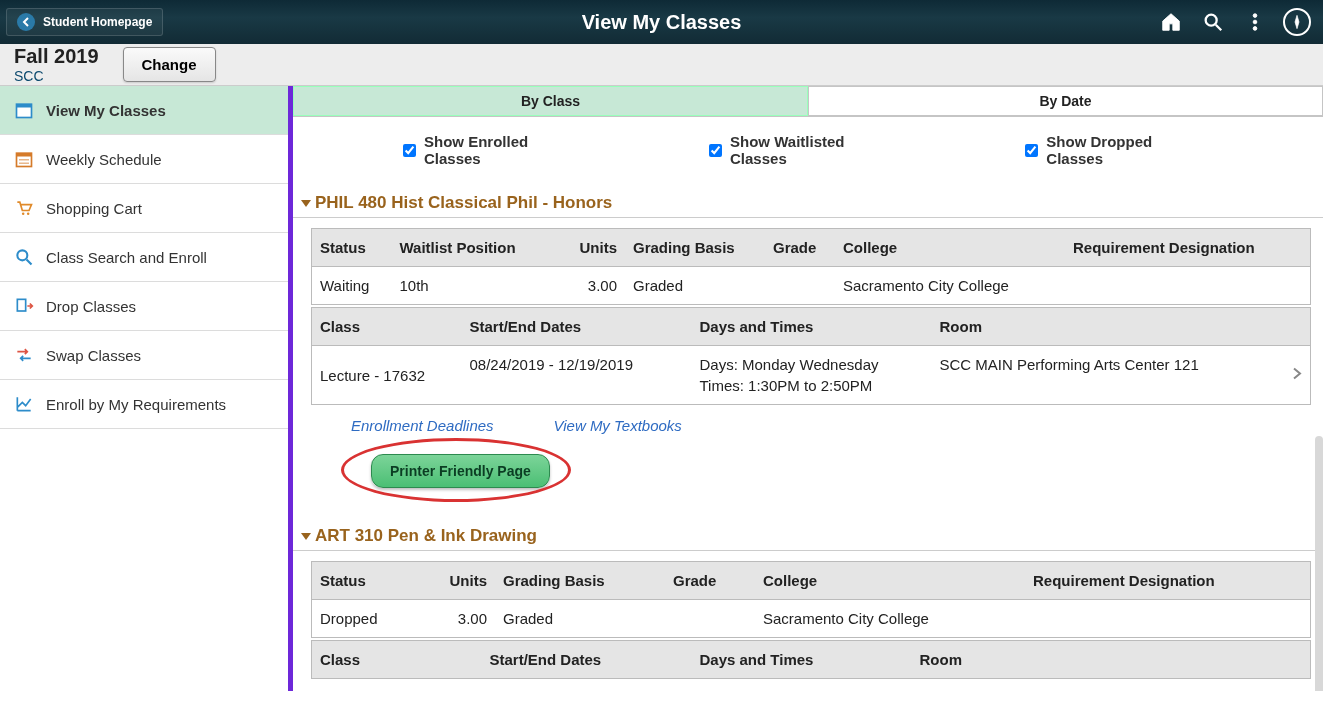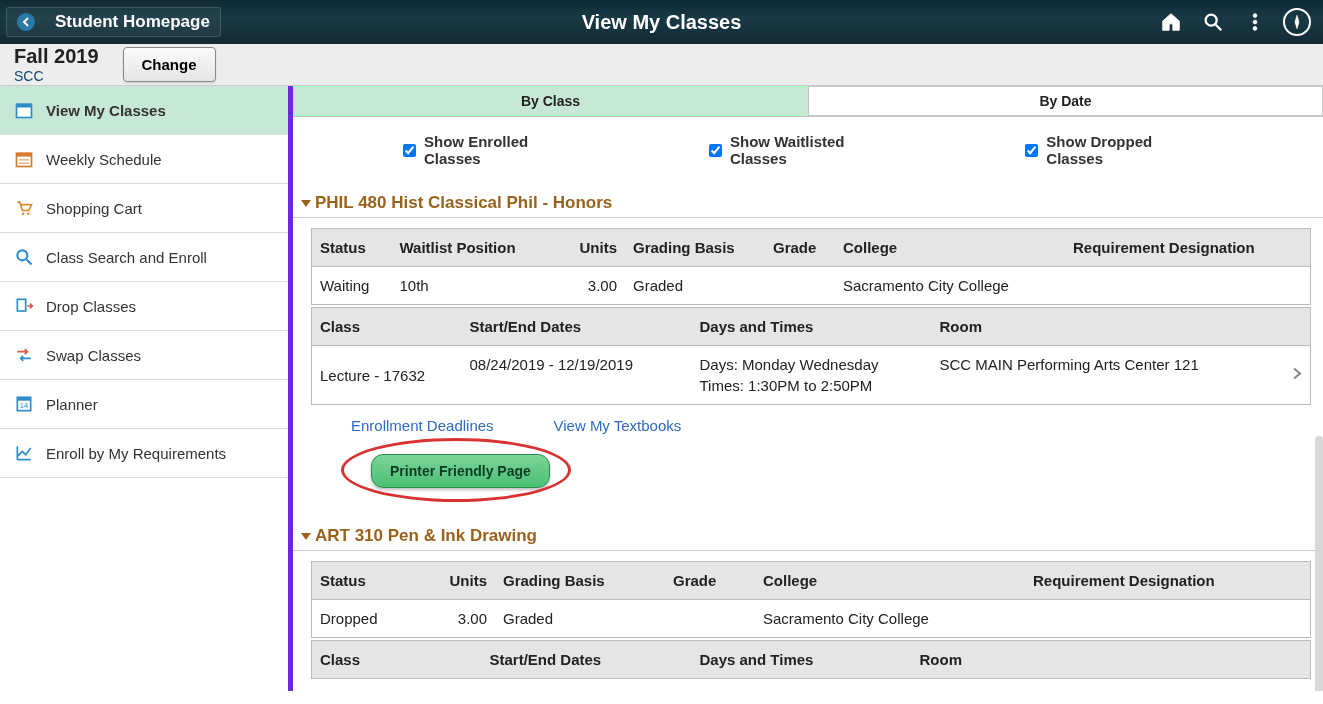--- a/index.html
+++ b/index.html
@@ -1,19 +1,19 @@
 <!DOCTYPE html>
 <html><head>
 <meta charset="utf-8">
 <style>
   * { box-sizing: border-box; margin: 0; padding: 0; }
   body { font-family: Arial, Helvetica, sans-serif; font-size: 14px; color: #222; background: #fff; width: 1323px; }
   
   .topbar { background: linear-gradient(#0e2a36,#193945 40%,#122b35); height: 44px; display: flex; align-items: center; color: #fff; position: relative; }
-  .back-btn { display: flex; align-items: center; gap: 20px; padding: 4px 10px; margin-left: 6px; background: rgba(255,255,255,0.05); border: 1px solid rgba(255,255,255,0.15); border-radius: 3px; cursor: pointer; font-weight: bold; font-size: 17px; }
+  .back-btn { display: flex; align-items: center; gap: 8px; padding: 4px 10px; margin-left: 6px; background: rgba(255,255,255,0.05); border: 1px solid rgba(255,255,255,0.15); border-radius: 3px; cursor: pointer; font-weight: bold; font-size: 12px; }
   .back-chevron { width: 18px; height: 18px; border-radius: 50%; background: #2a7aa8; display: flex; align-items: center; justify-content: center; font-size: 12px; }
   .title { position: absolute; left: 50%; transform: translateX(-50%); font-weight: bold; font-size: 20px; }
   .top-icons { position: absolute; right: 12px; display: flex; gap: 14px; align-items: center; }
   .top-icons .ic { width: 28px; height: 28px; display: flex; align-items: center; justify-content: center; cursor: pointer; }
   .top-icons svg { stroke: #fff; fill: #fff; }
   
   .termbar { background: #ededed; height: 42px; display: flex; align-items: center; padding: 0 14px; border-bottom: 1px solid #ccc; }
   .term-info { font-size: 14px; }
   .term-name { font-weight: bold; font-size: 20px; color: #222; }
   .term-sub { font-size: 14px; color: #0c4a6e; }
@@ -33,21 +33,21 @@
   
   .filters { display: flex; gap: 120px; padding: 16px 110px 16px 110px; align-items: center; }
   .filters label { display: flex; align-items: center; gap: 8px; font-weight: bold; font-size: 15px; color: #333; }
   
   .course-header { display: flex; align-items: center; gap: 4px; color: #99631d; font-weight: bold; font-size: 17px; padding: 10px 0 4px 8px; border-bottom: 1px solid #ccc; }
   .tri { width: 0; height: 0; border-left: 5px solid transparent; border-right: 5px solid transparent; border-top: 7px solid #99631d; }
   .course-body { padding: 10px 12px 10px 18px; }
   table.grid { width: 100%; border-collapse: collapse; border: 1px solid #bbb; margin-bottom: 2px; }
   table.grid th { background: #e5e5e5; text-align: left; padding: 10px 8px; font-size: 15px; border-bottom: 1px solid #bbb; margin-top: 17px; }
   table.grid td { padding: 10px 8px; font-size: 15px; }
-  .links-row { padding: 10px 0 10px 40px; }
+  .links-row { padding: 10px 0 10px 40px; font-style: italic; }
   .links-row a { color: #2e6bc2; text-decoration: none; margin-right: 56px; font-size: 15px; cursor: pointer; }
   .printer-wrap { position: relative; padding: 10px 0 18px 60px; }
   .ellipse { position: absolute; left: 30px; top: -6px; width: 230px; height: 64px; border: 3px solid #d93232; border-radius: 50%; pointer-events: none; }
   .printer-btn { background: linear-gradient(#7cd499,#4bbf74); border: 1px solid #2d8a4f; border-radius: 12px; padding: 8px 18px; font-weight: bold; color: #0b3d23; cursor: pointer; box-shadow: 0 2px 3px rgba(0,0,0,0.25); font-size: 14px; }
   .row-chevron { position: absolute; right: 8px; top: 50%; transform: translateY(-50%); color: #888; }
   .schedule-row-wrap { position: relative; }
   .scroll-indicator { position: absolute; right: 0; top: 350px; width: 8px; height: 346px; background: #d8d8d8; border-radius: 4px; }
 </style>
 </head>
 <body>
@@ -149,30 +149,20 @@
       <span>Drop Classes</span>
     </div>
     <div class="sidebar-item">
       <span class="icon">
         <svg width="20" height="20" viewBox="0 0 24 24">
             <path d="M4 8 H16 M13 5 L16 8 L13 11" stroke="#d54" stroke-width="2" fill="none"></path>
             <path d="M20 16 H8 M11 13 L8 16 L11 19" stroke="#2d8cca" stroke-width="2" fill="none"></path>
           </svg>
       </span>
       <span>Swap Classes</span>
-    </div>
-    <div class="sidebar-item">
-      <span class="icon">
-        <svg width="20" height="20" viewBox="0 0 24 24">
-            <rect x="4" y="4" width="16" height="16" fill="#fff" stroke="#2d8cca" stroke-width="2"></rect>
-            <rect x="4" y="4" width="16" height="4" fill="#2d8cca"></rect>
-            <text x="12" y="17" font-size="9" text-anchor="middle" fill="#2d8cca">14</text>
-          </svg>
-      </span>
-      <span>Planner</span>
     </div>
     <div class="sidebar-item">
       <span class="icon">
         <svg width="20" height="20" viewBox="0 0 24 24">
             <path d="M4 20 V4 M4 20 H20 M4 16 L10 10 L14 14 L20 6" fill="none" stroke="#2d8cca" stroke-width="2"></path>
           </svg>
       </span>
       <span>Enroll by My Requirements</span>
     </div>
   </div>

